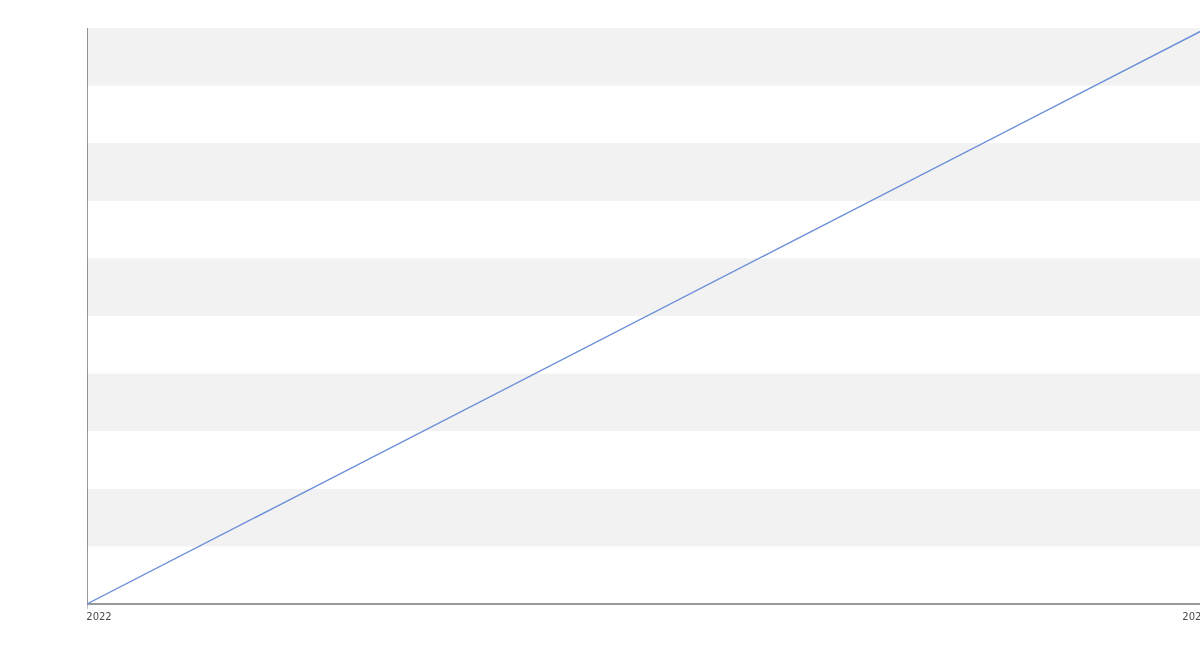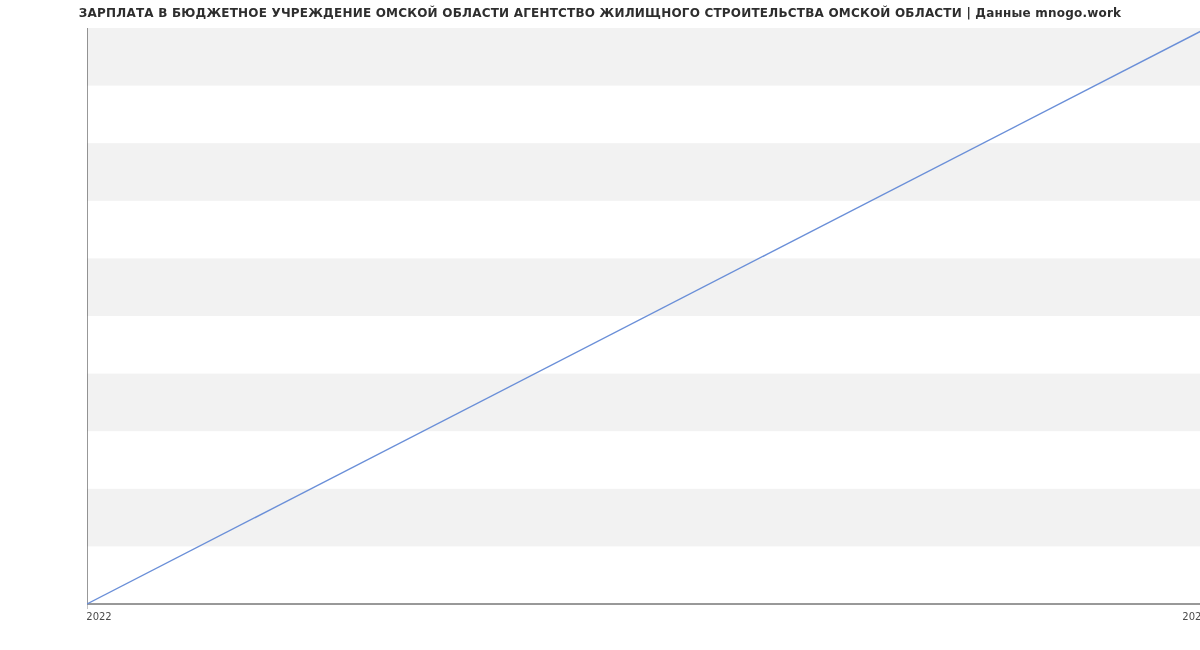--- a/index.html
+++ b/index.html
@@ -40,21 +40,20 @@
     fill: #4a4a4a;
     font-family: "DejaVu Sans", Verdana, Geneva, sans-serif;
   }
   .xtick-label { text-anchor: middle; }
   .ytick-label { text-anchor: end; }
 </style>
 </head>
 <body>
 
 <div class="chart-wrap">
-  <div class="title">ЗАРПЛАТА В БЮДЖЕТНОЕ УЧРЕЖДЕНИЕ ОМСКОЙ ОБЛАСТИ АГЕНТСТВО ЖИЛИЩНОГО СТРОИТЕЛЬСТВА ОМСКОЙ ОБЛАСТИ | Данные mnogo.work</div>
 
   <div class="plot">
     <svg id="chart-svg" width="1120" height="610">
         <rect x="0" y="460.8" width="1120" height="57.599999999999966" fill="#f2f2f2"></rect>
         <rect x="0" y="345.6" width="1120" height="57.60000000000002" fill="#f2f2f2"></rect>
         <rect x="0" y="230.40000000000003" width="1120" height="57.599999999999966" fill="#f2f2f2"></rect>
         <rect x="0" y="115.19999999999999" width="1120" height="57.60000000000002" fill="#f2f2f2"></rect>
         <rect x="0" y="0" width="1120" height="57.60000000000002" fill="#f2f2f2"></rect>
         <line x1="0" y1="0" x2="0" y2="576" stroke="#333333" stroke-width="1"></line>
         <line x1="0" y1="576" x2="1120" y2="576" stroke="#333333" stroke-width="1"></line>

